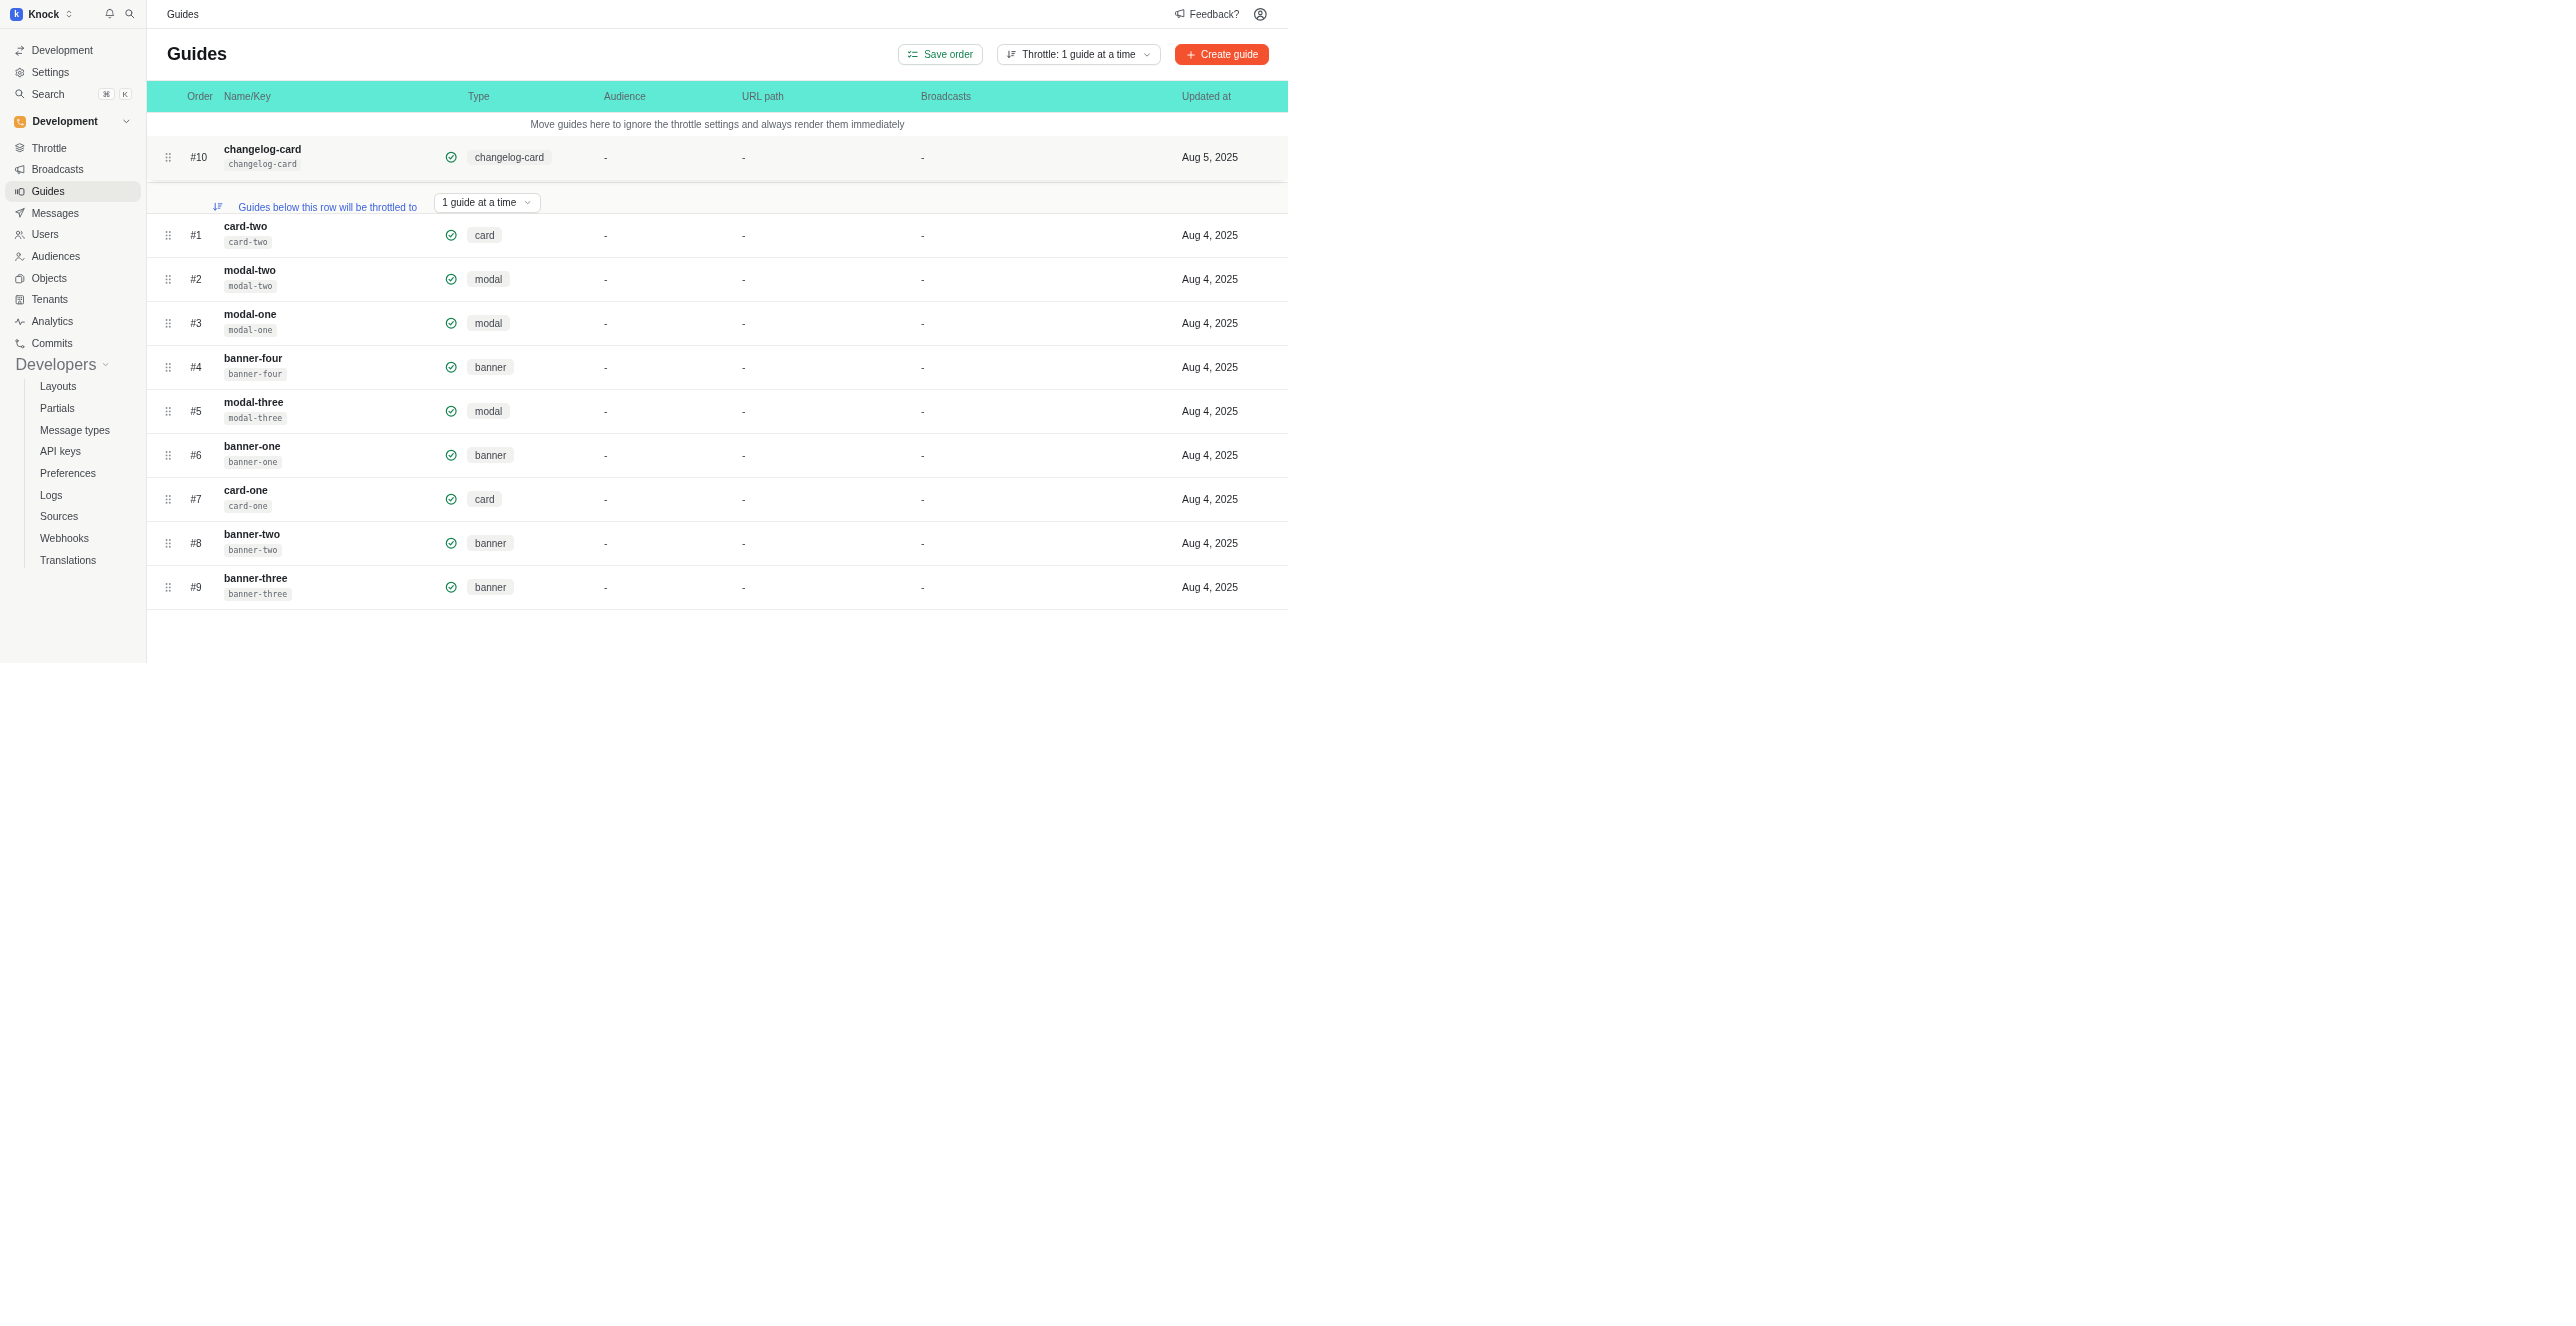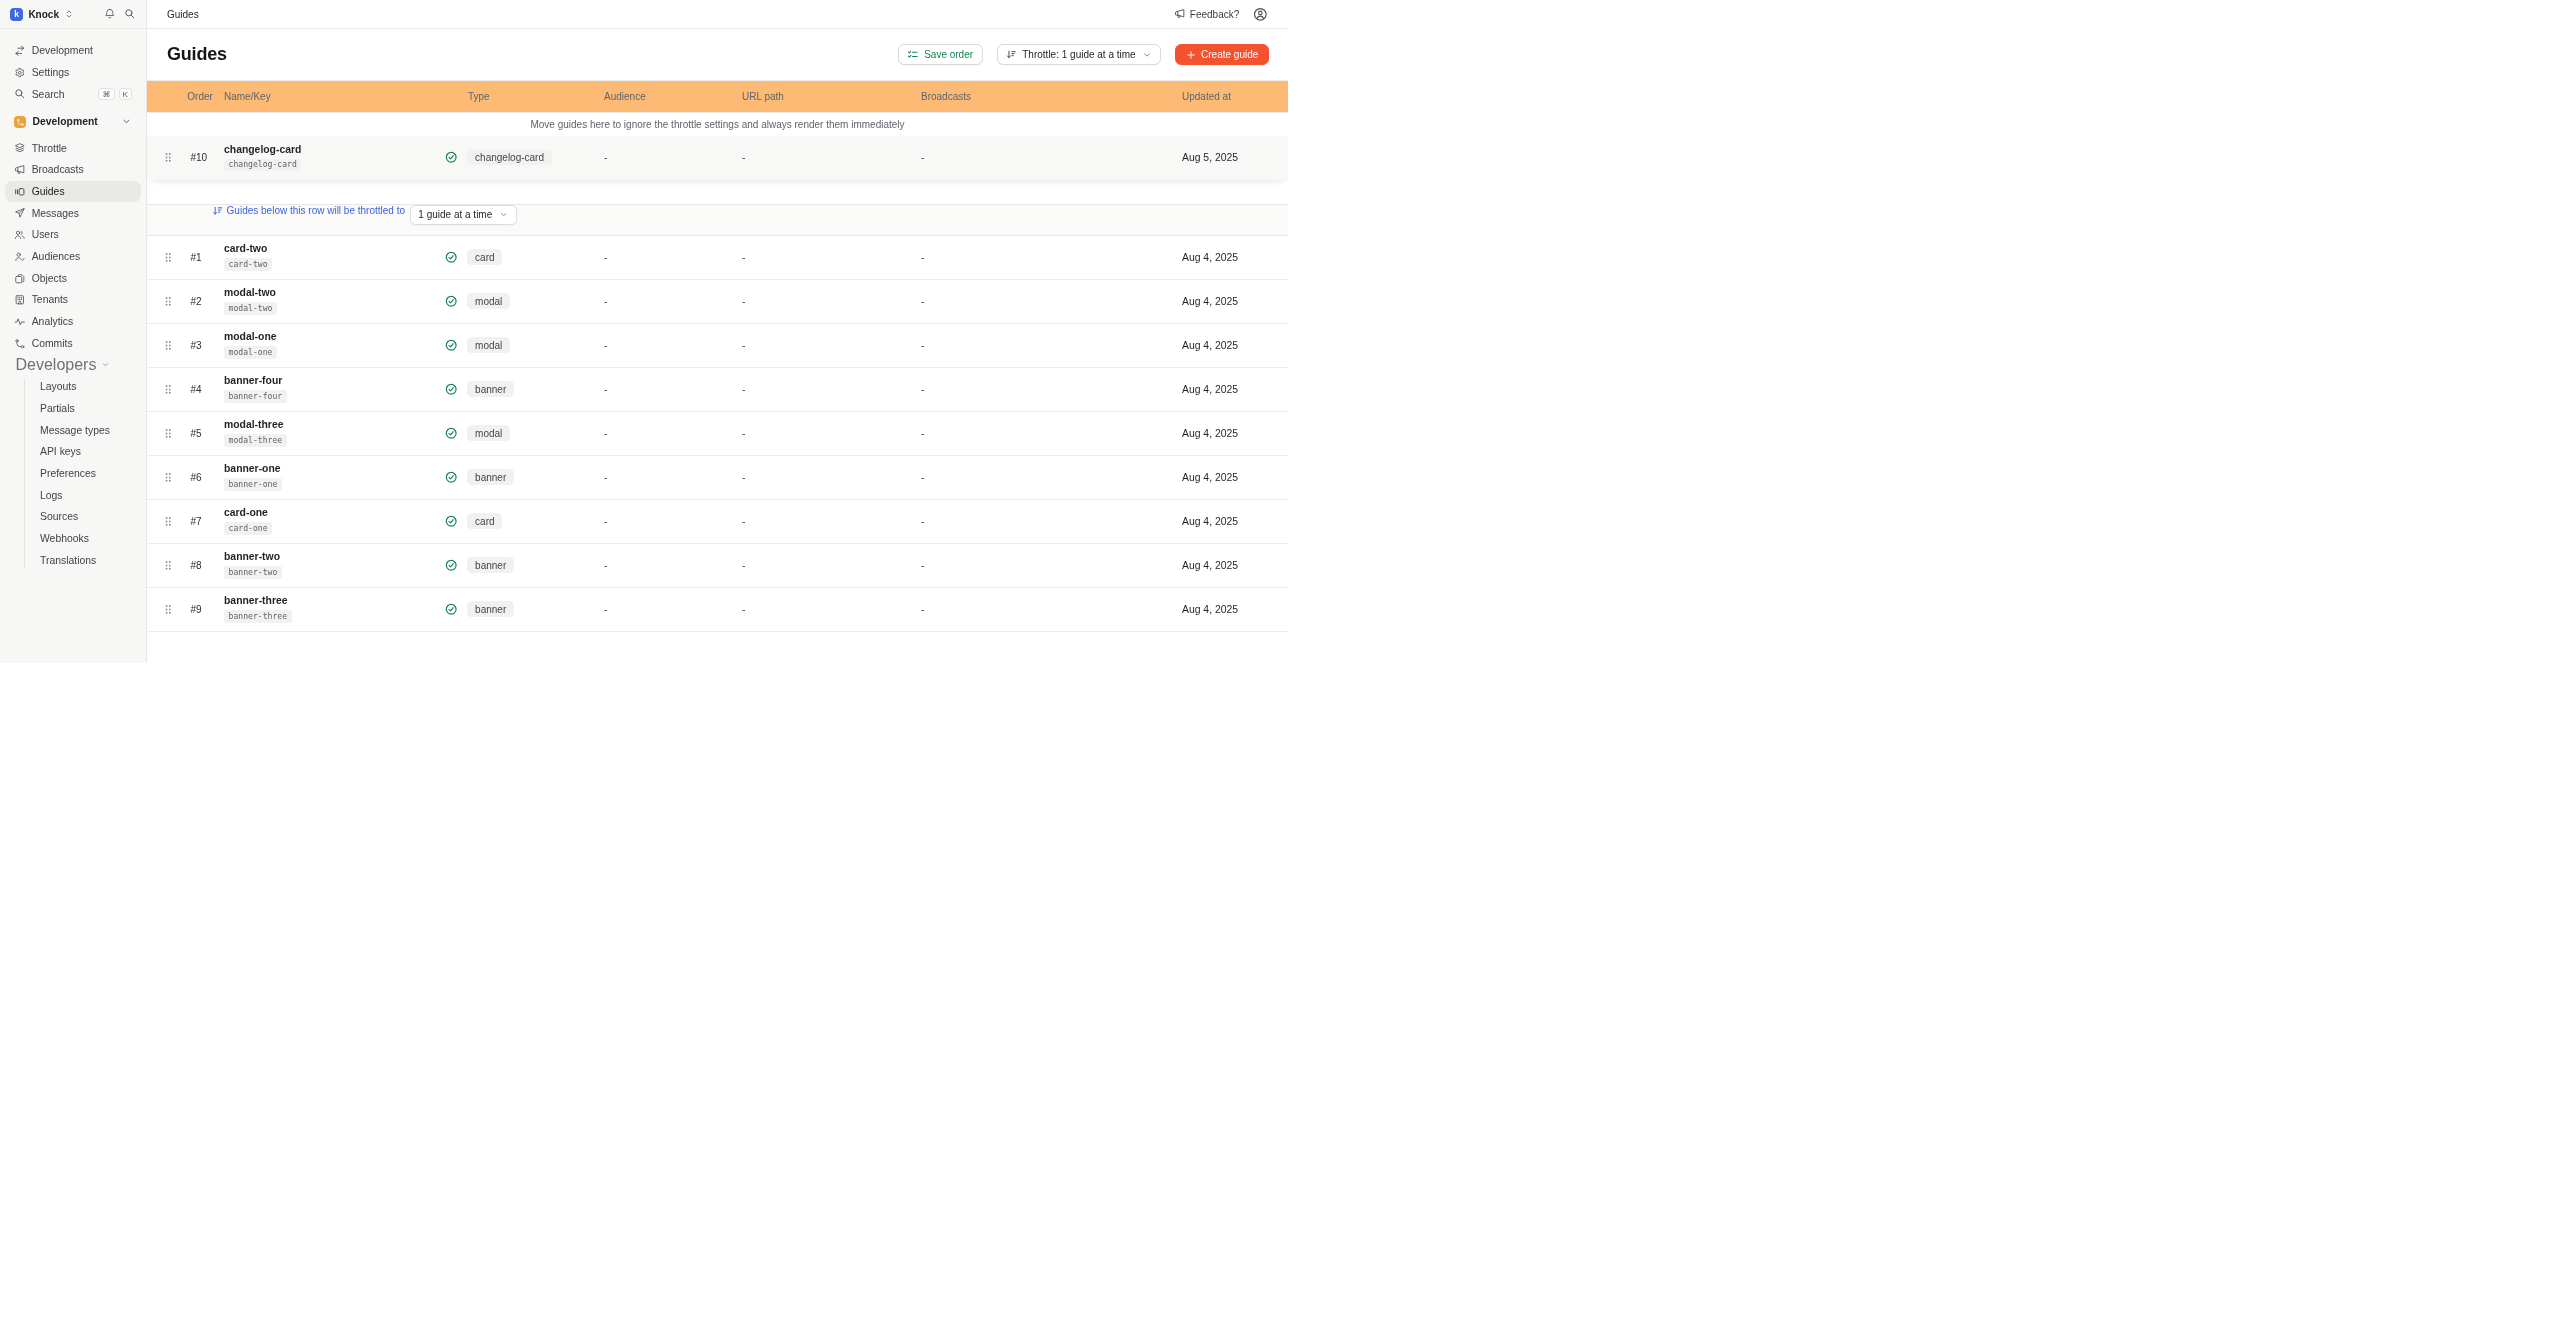--- a/index.html
+++ b/index.html
@@ -99,37 +99,37 @@
   }
   .btn-create svg { color:#fff; }
 
   
   .grid8 {
     display:grid;
     grid-template-columns:31px 46px 221px 159px 138px 179px 261px 1fr;
     align-items:center;
   }
   .thead {
-    height:32.5px; flex:0 0 32.5px; background:#fdba74;
+    height:32.5px; flex:0 0 32.5px; background:#5eead4;
     border-top:0.8px solid #EDEDEB; border-bottom:0.8px solid #E9E9E7;
     font-size:10px; color:#5F646B;
   }
   .thead .h-order { padding-left:9.3px; }
   .thead .h-type { padding-left:23px; }
 
   .hint-band { height:23px; display:flex; align-items:center; justify-content:center; }
   .hint { font-size:10px; color:#5E646C; }
 
   .unthrottled { box-shadow:0 4.6px 6.2px -3.9px rgba(28,30,33,.16); position:relative; z-index:2; }
   .unthrottled .row { background:#F8F8F6; border-bottom:none; }
 
   .throttle-strip {
-    margin-top:24px; height:32px; flex:0 0 32px; background:#FAFAF8;
+    margin-top:2px; height:32px; flex:0 0 32px; background:#FAFAF8;
     border-top:0.8px solid #E8E8E6; border-bottom:0.8px solid #E8E8E6;
-    display:flex; align-items:flex-start; padding-left:65px; gap:3px;
+    display:flex; align-items:flex-end; padding-left:65px; gap:15px;
   }
   .throttle-strip > svg { color:var(--c-link-blue,#3E63DD); }
   .throttle-label { font-size:10px; font-weight:500; color:var(--c-link-blue,#3E63DD); }
   .throttle-select {
     height:20px; background:#fff; border:0.8px solid #DCDCDA; border-radius:5.4px;
     display:flex; align-items:center; gap:7px; padding:0 7px; font-size:10px;
     color:#1E2126; font-weight:500; cursor:pointer; box-shadow:0 0.8px 0.8px rgba(20,22,25,.03);
     margin-left:2.3px;
   }
   .throttle-select svg { color:#70757C; }

